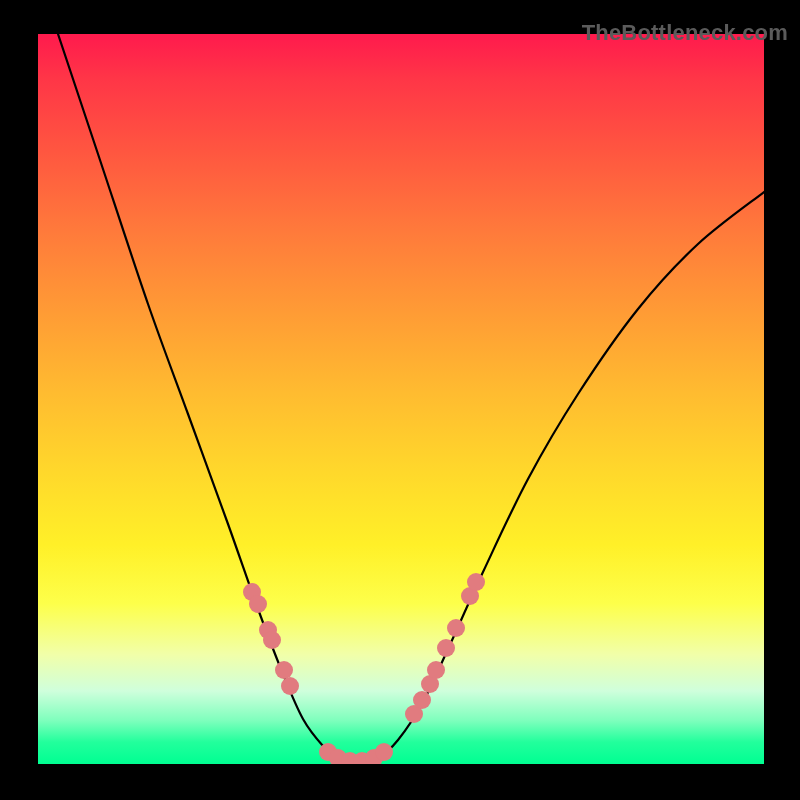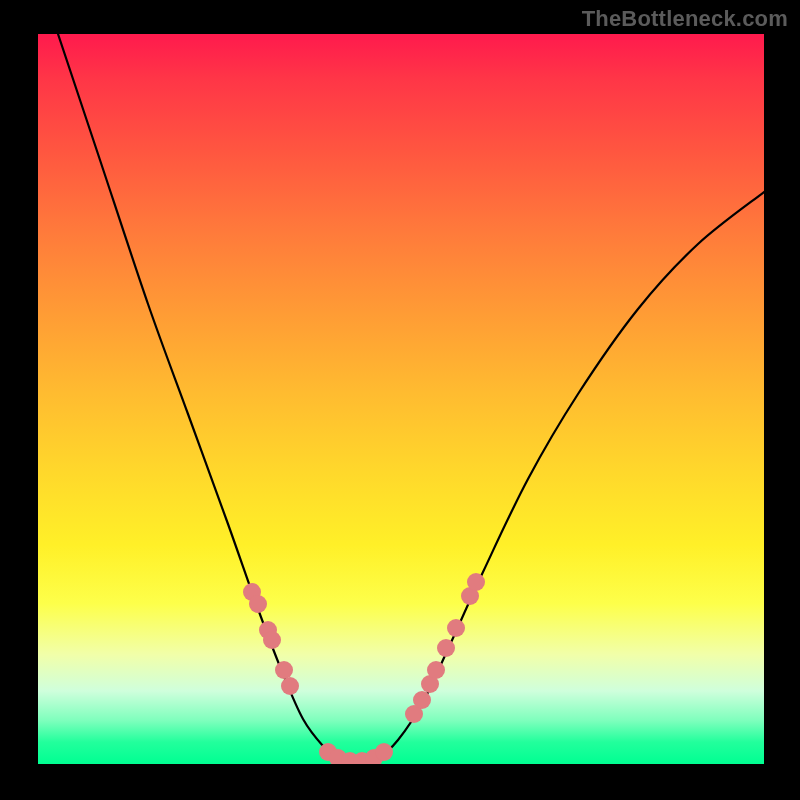--- a/index.html
+++ b/index.html
@@ -12,21 +12,21 @@
     overflow: hidden;
   }
   .frame {
     position: relative;
     width: 800px;
     height: 800px;
     background: #000;
   }
   .watermark {
     position: absolute;
-    top: 6px;
+    top: 20px;
     right: 12px;
     font-size: 22px;
     font-weight: 600;
     color: #5b5b5b;
     letter-spacing: 0.2px;
     z-index: 5;
   }
   .plot-area {
     position: absolute;
     left: 38px;

